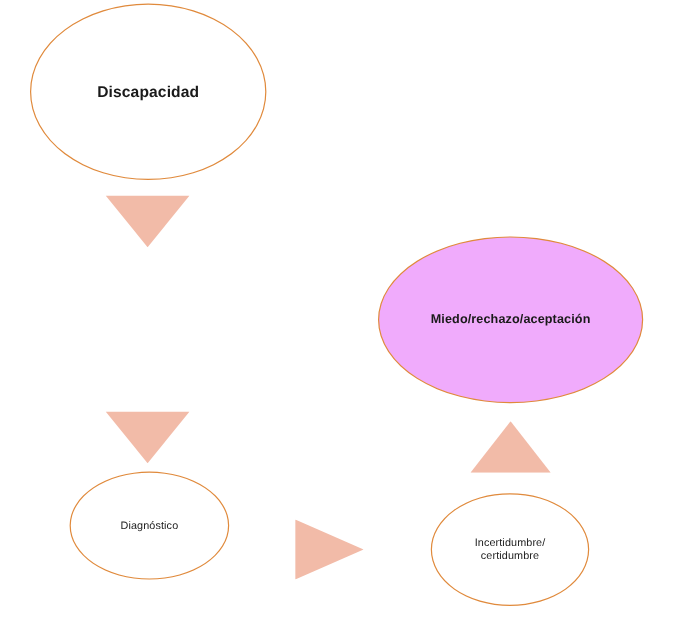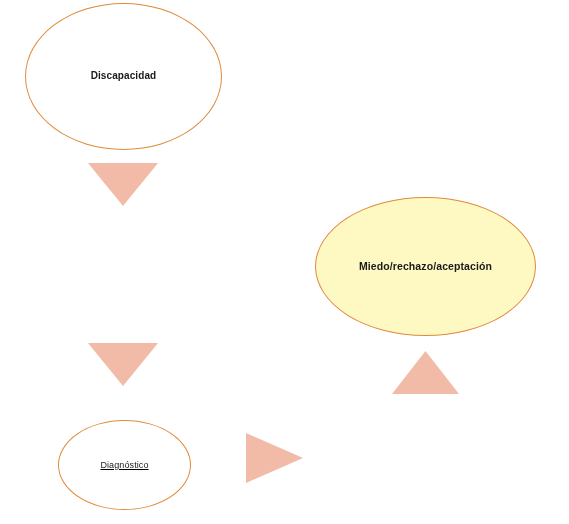--- a/index.html
+++ b/index.html
@@ -50,32 +50,36 @@
     width: 100%;
     height: 100%;
   }
 </style>
 </head>
 <body>
 
 <div id="diagram-canvas" style="background: rgb(255, 255, 255);">
 
   <div class="node" id="node-discapacidad" style="left: 25px; top: 3px; width: 197px; height: 147px; border: 1.4px solid rgb(224, 138, 60); background: rgb(255, 255, 255);">
-    <span class="node-label label-bold" style="font-size: 10px; font-weight: bold; color: rgb(26, 26, 26);">Discapacidad</span>
+    <span class="node-label label-bold" style="font-size: 13px; font-weight: bold; color: rgb(26, 26, 26);">Discapacidad</span>
   </div>
 
 
-  <div class="node" id="node-miedo-rechazo-aceptacion" style="left: 315px; top: 197px; width: 221px; height: 139px; border: 1.4px solid rgb(224, 138, 60); background: #fef9c3;">
+  <div class="node" id="node-miedo-rechazo-aceptacion" style="left: 315px; top: 197px; width: 221px; height: 139px; border: 1.4px solid rgb(224, 138, 60); background: #f0abfc;">
     <span class="node-label label-bold" style="font-size: 10.5px; font-weight: bold; color: rgb(26, 26, 26);">Miedo/rechazo/aceptación</span>
   </div>
 
-  <div class="node" id="node-diagnostico" style="left: 58px; top: 420px; width: 133px; height: 90px; border: 1.4px solid rgb(224, 138, 60); background: rgb(255, 255, 255); text-decoration: underline;">
+  <div class="node" id="node-diagnostico" style="left: 58px; top: 393px; width: 133px; height: 90px; border: 1.4px solid rgb(224, 138, 60); background: rgb(255, 255, 255);">
     <span class="node-label label-regular" style="font-size: 9px; font-weight: normal; color: rgb(26, 26, 26);">Diagnóstico</span>
   </div>
 
+  <div class="node" id="node-incertidumbre-certidumbre" style="left: 359px; top: 411px; width: 132px; height: 94px; border: 1.4px solid rgb(224, 138, 60); background: rgb(255, 255, 255);">
+    <span class="node-label label-regular" style="font-size: 9px; font-weight: normal; color: rgb(26, 26, 26);">Incertidumbre/
+certidumbre</span>
+  </div>
 
   <div class="arrow" id="arrow-discapacidad-to-enfermedad" style="left: 88px; top: 163px; width: 70px; height: 43px;">
     <svg viewBox="0 0 100 100" preserveAspectRatio="none">
       <polygon points="0,0 100,0 50,100" class="tri" fill="#F2BBA8"></polygon>
     </svg>
   </div>
 
   <div class="arrow" id="arrow-enfermedad-to-diagnostico" style="left: 88px; top: 343px; width: 70px; height: 43px;">
     <svg viewBox="0 0 100 100" preserveAspectRatio="none">
       <polygon points="0,0 100,0 50,100" class="tri" fill="#F2BBA8"></polygon>

